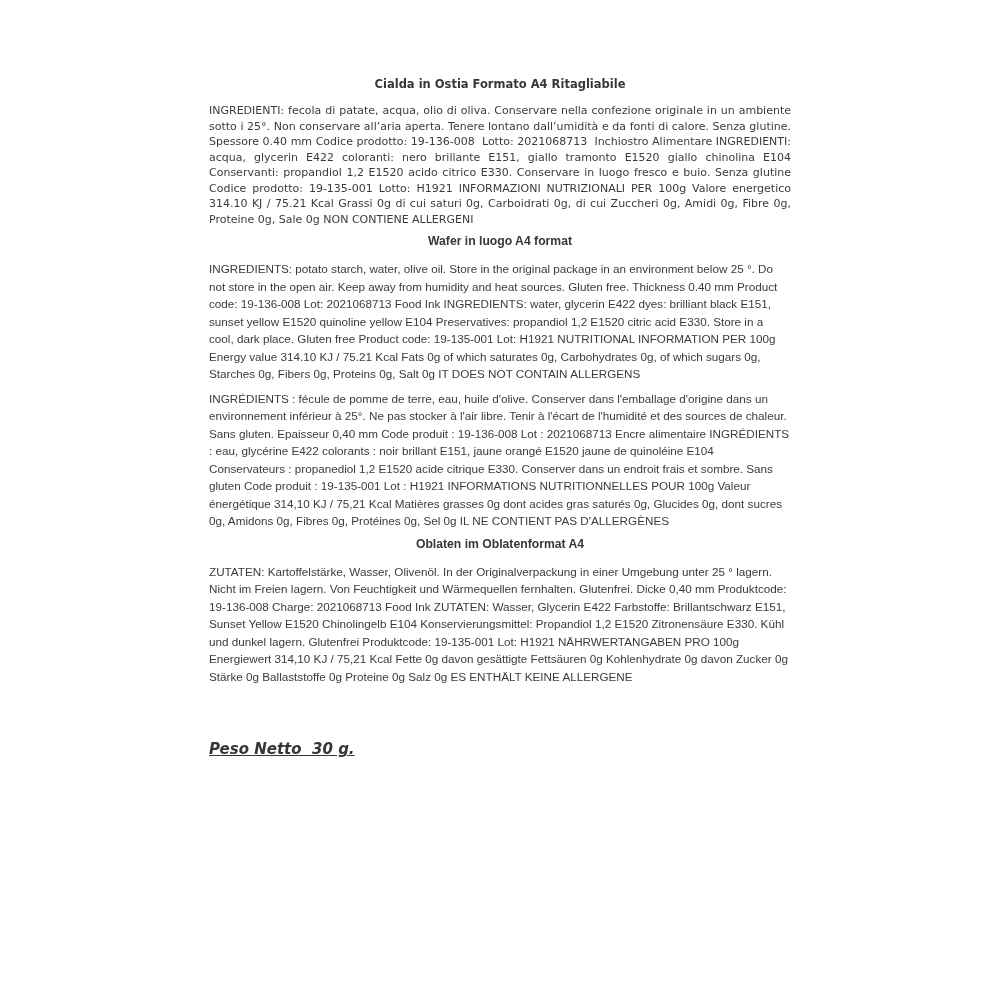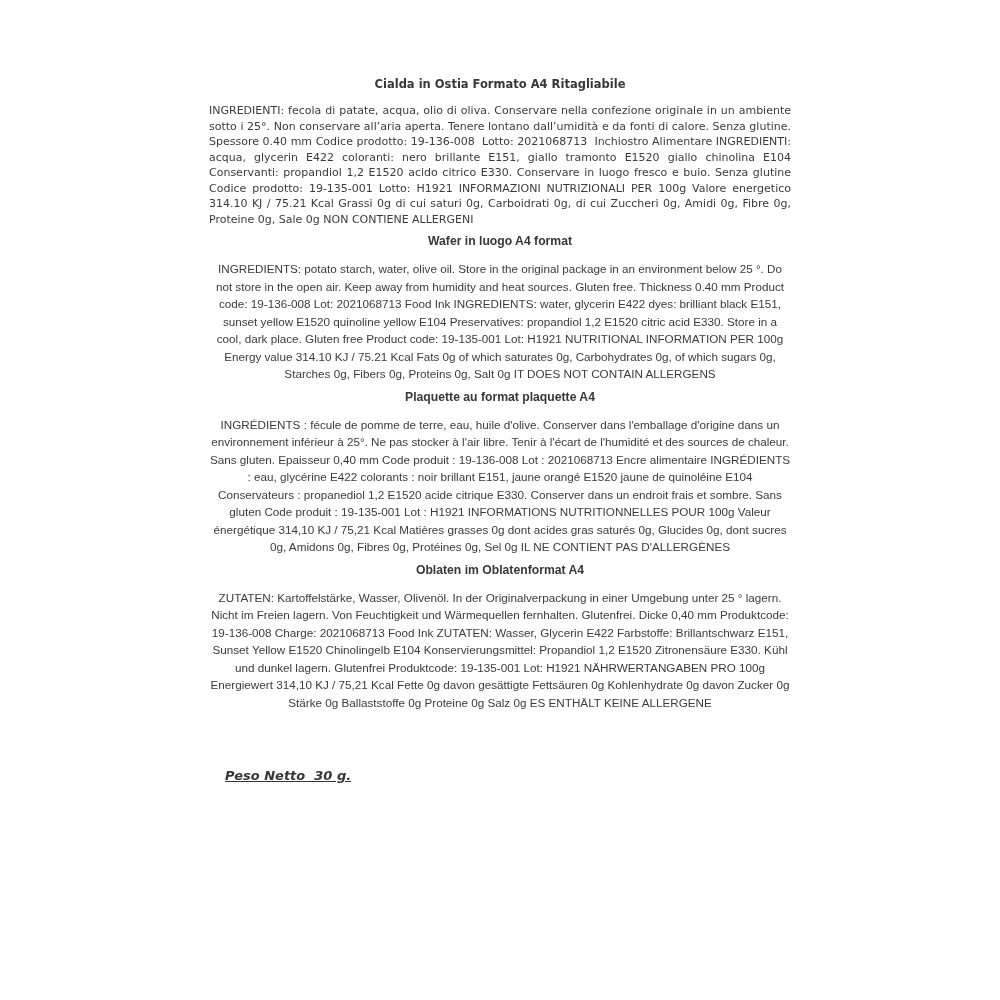--- a/index.html
+++ b/index.html
@@ -49,53 +49,52 @@
   .body-it {
     font-family: "DejaVu Sans", sans-serif;
     font-size: 11px;
     line-height: 15.5px;
     text-align: justify;
   }
   .body-latin {
     font-family: "Liberation Sans", sans-serif;
     font-size: 11.7px;
     line-height: 17.5px;
-    text-align: center;
+    text-align: left;
   }
   .footnote {
     font-family: "DejaVu Sans", sans-serif;
     font-weight: bold;
     font-style: italic;
     text-decoration: underline;
-    font-size: 13px;
+    font-size: 15px;
     line-height: 15px;
     color: #363636;
     white-space: pre-wrap;
-    margin: 16px;
+    margin: 0;
   }
   .net-weight {
     margin-top: 57px;
   }
   .distributor {
     margin-top: 50px;
   }
 </style>
 </head>
 <body>
 
 <div class="sheet">
   <div class="content">
 
     <h1 class="heading heading-it">Cialda in Ostia Formato A4 Ritagliabile</h1>
     <p class="body-text body-it">INGREDIENTI: fecola di patate, acqua, olio di oliva. Conservare nella confezione originale in un ambiente sotto i 25°. Non conservare all’aria aperta. Tenere lontano dall’umidità e da fonti di calore. Senza glutine. Spessore 0.40 mm Codice prodotto: 19-136-008  Lotto: 2021068713  Inchiostro Alimentare INGREDIENTI: acqua, glycerin E422 coloranti: nero brillante E151, giallo tramonto E1520 giallo chinolina E104 Conservanti: propandiol 1,2 E1520 acido citrico E330. Conservare in luogo fresco e buio. Senza glutine Codice prodotto: 19-135-001 Lotto: H1921 INFORMAZIONI NUTRIZIONALI PER 100g Valore energetico 314.10 KJ / 75.21 Kcal Grassi 0g di cui saturi 0g, Carboidrati 0g, di cui Zuccheri 0g, Amidi 0g, Fibre 0g, Proteine 0g, Sale 0g NON CONTIENE ALLERGENI</p>
 
     <h2 class="heading heading-latin">Wafer in luogo A4 format</h2>
     <p class="body-text body-latin">INGREDIENTS: potato starch, water, olive oil. Store in the original package in an environment below 25 °. Do not store in the open air. Keep away from humidity and heat sources. Gluten free. Thickness 0.40 mm Product code: 19-136-008 Lot: 2021068713 Food Ink INGREDIENTS: water, glycerin E422 dyes: brilliant black E151, sunset yellow E1520 quinoline yellow E104 Preservatives: propandiol 1,2 E1520 citric acid E330. Store in a cool, dark place. Gluten free Product code: 19-135-001 Lot: H1921 NUTRITIONAL INFORMATION PER 100g Energy value 314.10 KJ / 75.21 Kcal Fats 0g of which saturates 0g, Carbohydrates 0g, of which sugars 0g, Starches 0g, Fibers 0g, Proteins 0g, Salt 0g IT DOES NOT CONTAIN ALLERGENS</p>
 
-    <h2 class="heading heading-latin">Plaquette au format plaquette A4</h2>
     <p class="body-text body-latin">INGRÉDIENTS : fécule de pomme de terre, eau, huile d'olive. Conserver dans l'emballage d'origine dans un environnement inférieur à 25°. Ne pas stocker à l'air libre. Tenir à l'écart de l'humidité et des sources de chaleur. Sans gluten. Epaisseur 0,40 mm Code produit : 19-136-008 Lot : 2021068713 Encre alimentaire INGRÉDIENTS : eau, glycérine E422 colorants : noir brillant E151, jaune orangé E1520 jaune de quinoléine E104 Conservateurs : propanediol 1,2 E1520 acide citrique E330. Conserver dans un endroit frais et sombre. Sans gluten Code produit : 19-135-001 Lot : H1921 INFORMATIONS NUTRITIONNELLES POUR 100g Valeur énergétique 314,10 KJ / 75,21 Kcal Matières grasses 0g dont acides gras saturés 0g, Glucides 0g, dont sucres 0g, Amidons 0g, Fibres 0g, Protéines 0g, Sel 0g IL NE CONTIENT PAS D'ALLERGÈNES</p>
 
     <h2 class="heading heading-latin">Oblaten im Oblatenformat A4</h2>
     <p class="body-text body-latin">ZUTATEN: Kartoffelstärke, Wasser, Olivenöl. In der Originalverpackung in einer Umgebung unter 25 ° lagern. Nicht im Freien lagern. Von Feuchtigkeit und Wärmequellen fernhalten. Glutenfrei. Dicke 0,40 mm Produktcode: 19-136-008 Charge: 2021068713 Food Ink ZUTATEN: Wasser, Glycerin E422 Farbstoffe: Brillantschwarz E151, Sunset Yellow E1520 Chinolingelb E104 Konservierungsmittel: Propandiol 1,2 E1520 Zitronensäure E330. Kühl und dunkel lagern. Glutenfrei Produktcode: 19-135-001 Lot: H1921 NÄHRWERTANGABEN PRO 100g Energiewert 314,10 KJ / 75,21 Kcal Fette 0g davon gesättigte Fettsäuren 0g Kohlenhydrate 0g davon Zucker 0g Stärke 0g Ballaststoffe 0g Proteine 0g Salz 0g ES ENTHÄLT KEINE ALLERGENE</p>
 
     <p class="footnote net-weight">Peso Netto  30 g.</p>
 
 
   </div>
 </div>

